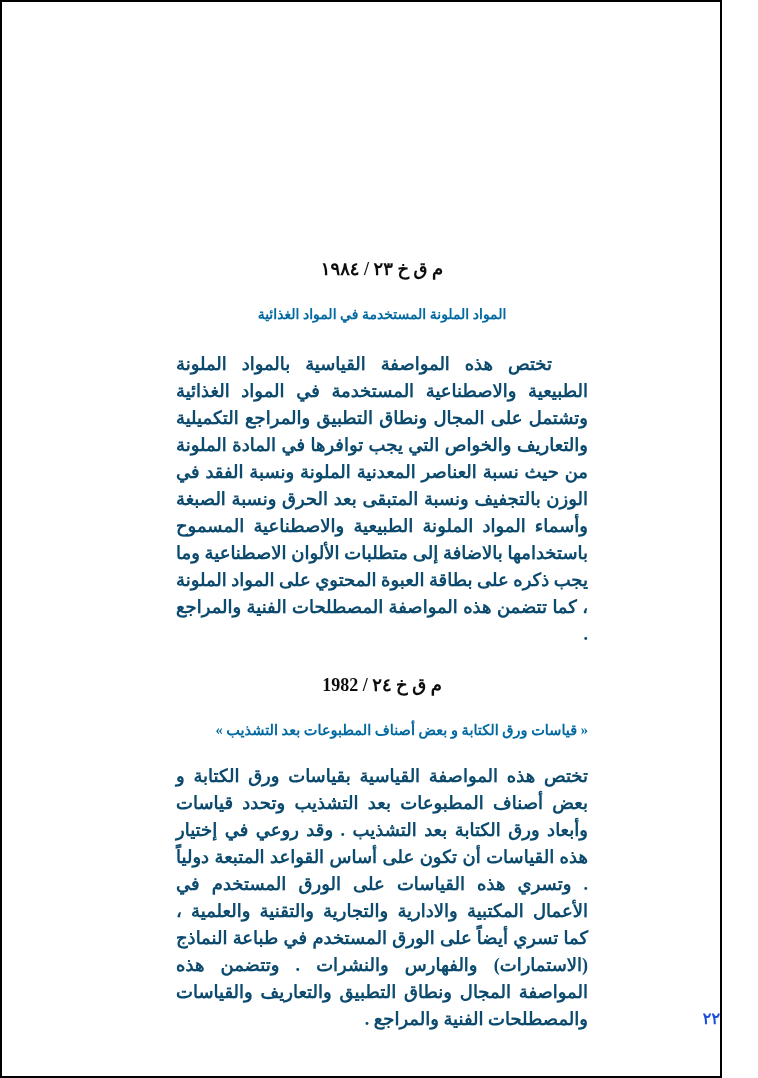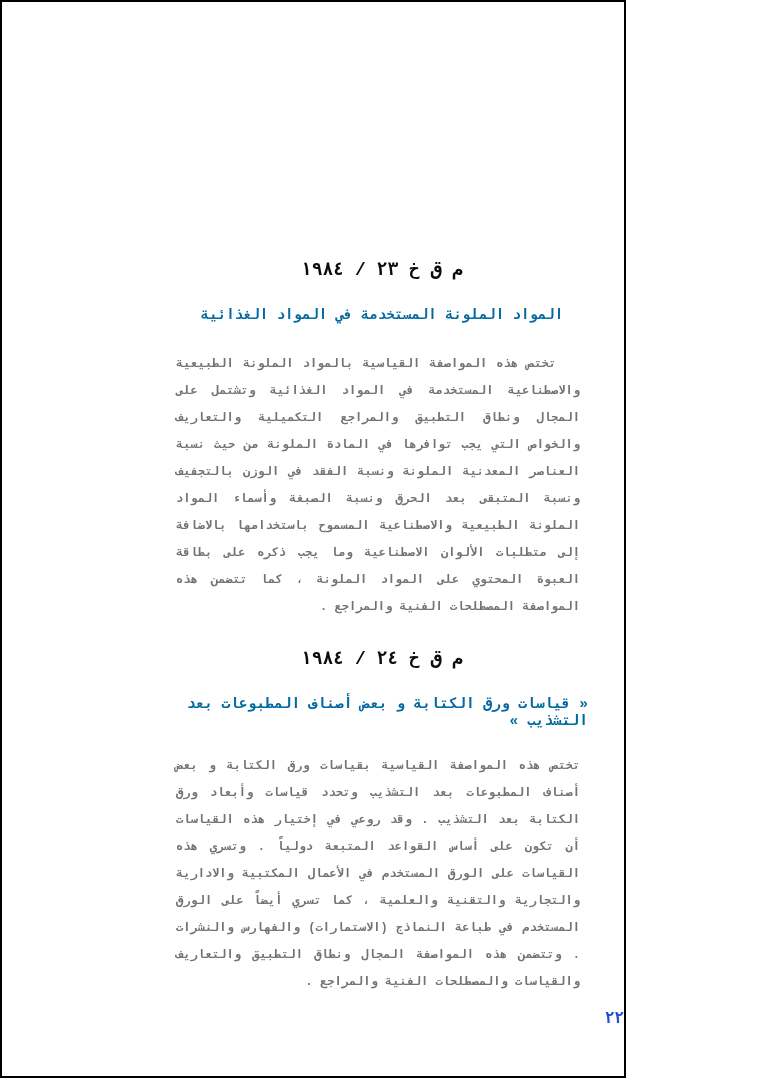--- a/index.html
+++ b/index.html
@@ -2,26 +2,26 @@
 <html lang="ar"><head>
 <meta charset="utf-8">
 <style>
   html, body {
     margin: 0;
     padding: 0;
     background: #ffffff;
   }
   .page {
     position: relative;
-    width: 626px;
+    width: 722px;
     height: 1078px;
     box-sizing: border-box;
     background: #ffffff;
     border: 2px solid #000000;
-    font-family: Liberation Mono, monospace;
+    font-family: Liberation Serif, serif;
     color: #111111;
     overflow: hidden;
   }
   .content {
     position: absolute;
     top: 256px;
     left: 174px;
     width: 412px;
     direction: rtl;
   }
@@ -39,26 +39,26 @@
     font-size: 14px;
     font-weight: bold;
     color: #0369a1;
   }
   .subtitle.wide {
     font-size: 14.5px;
     margin-bottom: 24px;
     text-align: right;
   }
   .body-par {
-    margin: 0 8px 26px 0;
-    font-size: 12px;
+    margin: 0 0 26px 0;
+    font-size: 18px;
     font-weight: bold;
     line-height: 27px;
     text-align: justify;
-    color: #737373;
+    color: #0c4a6e;
   }
   .body-par.indent {
     text-indent: 2em;
   }
   .section-2 {
     margin-top: 6px;
   }
   .page-number {
     position: absolute;
     bottom: 48px;
@@ -77,21 +77,21 @@
 <div class="page">
   <div class="content">
 
     <section>
       <h1 class="heading">م ق خ ٢٣ / ١٩٨٤</h1>
       <h2 class="subtitle">المواد الملونة المستخدمة في المواد الغذائية</h2>
       <p class="body-par indent">تختص هذه المواصفة القياسية بالمواد الملونة الطبيعية والاصطناعية المستخدمة في المواد الغذائية وتشتمل على المجال ونطاق التطبيق والمراجع التكميلية والتعاريف والخواص التي يجب توافرها في المادة الملونة من حيث نسبة العناصر المعدنية الملونة ونسبة الفقد في الوزن بالتجفيف ونسبة المتبقى بعد الحرق ونسبة الصبغة وأسماء المواد الملونة الطبيعية والاصطناعية المسموح باستخدامها بالاضافة إلى متطلبات الألوان الاصطناعية وما يجب ذكره على بطاقة العبوة المحتوي على المواد الملونة ، كما تتضمن هذه المواصفة المصطلحات الفنية والمراجع .</p>
     </section>
 
     <section class="section-2">
-      <h1 class="heading">م ق خ ٢٤ / ١٩٨٤</h1>
+      <h1 class="heading">م ق خ ٢٤ / 1982</h1>
       <h2 class="subtitle wide">« قياسات ورق الكتابة و بعض أصناف المطبوعات بعد التشذيب »</h2>
       <p class="body-par">تختص هذه المواصفة القياسية بقياسات ورق الكتابة و بعض أصناف المطبوعات بعد التشذيب وتحدد قياسات وأبعاد ورق الكتابة بعد التشذيب . وقد روعي في إختيار هذه القياسات أن تكون على أساس القواعد المتبعة دولياً . وتسري هذه القياسات على الورق المستخدم في الأعمال المكتبية والادارية والتجارية والتقنية والعلمية ، كما تسري أيضاً على الورق المستخدم في طباعة النماذج (الاستمارات) والفهارس والنشرات . وتتضمن هذه المواصفة المجال ونطاق التطبيق والتعاريف والقياسات والمصطلحات الفنية والمراجع .</p>
     </section>
 
   </div>
 
   <div class="page-number">٢٢</div>
 </div>
 
 </body></html>

